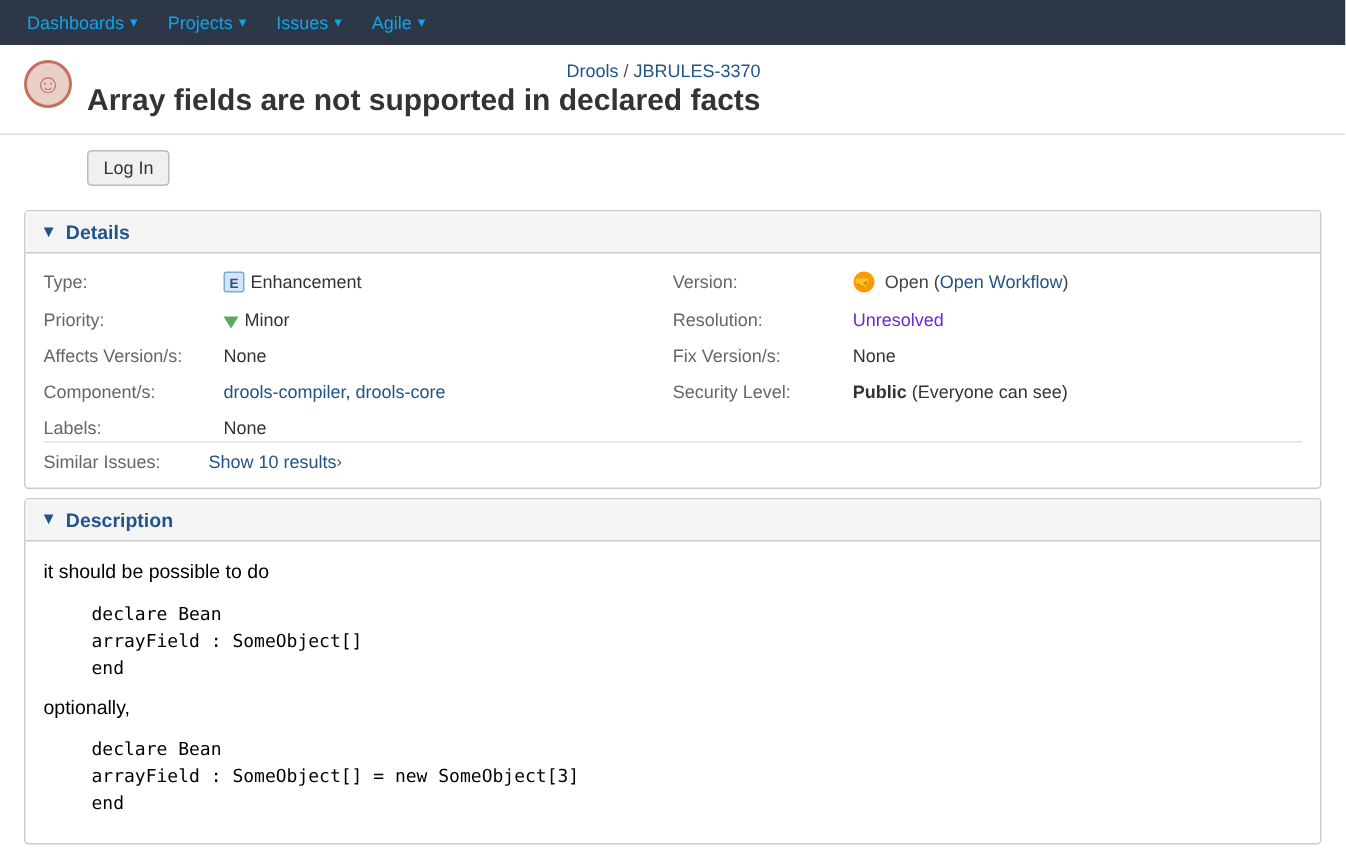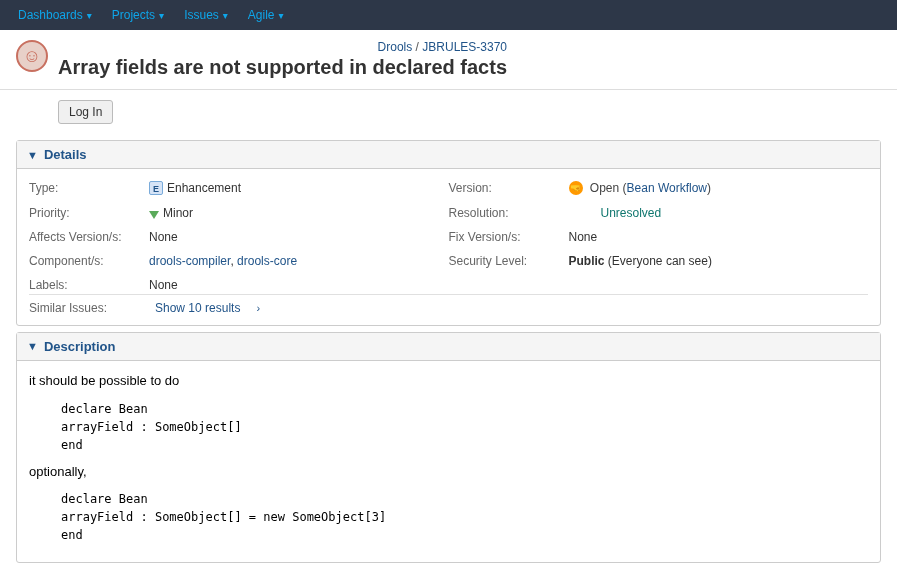--- a/index.html
+++ b/index.html
@@ -108,27 +108,27 @@
       font-size: 12px;
       padding: 2px 0;
     }
     .field-value {
       font-size: 12px;
       padding: 2px 0;
       color: #333;
     }
     .field-value a { color: #215489; text-decoration: none; }
     .field-value.status-open { color: #444; }
-    .field-value.unresolved { color: #0f766e; margin-left: 32px; }
+    .field-value.unresolved { color: #6d28d9; }
 
     
     .similar-issues-row {
       display: flex;
       align-items: center;
-      gap: 16px;
+      gap: 0;
       padding-top: 6px;
       border-top: 1px solid #e0e0e0;
     }
     .similar-label {
       color: #666;
       font-size: 12px;
       min-width: 110px;
     }
     .similar-link {
       color: #215489;
@@ -280,21 +280,21 @@
 
         <span class="field-label">Labels:</span>
         <span class="field-value">None</span>
       </div>
 
       <div class="details-right">
         <span class="field-label">Version:</span>
         <span class="field-value status-open">
           <span class="status-icon">🤜</span>
           <span>Open</span>
-          (<a>Bean Workflow</a>)
+          (<a>Open Workflow</a>)
         </span>
 
         <span class="field-label">Resolution:</span>
         <span class="field-value unresolved">Unresolved</span>
 
         <span class="field-label">Fix Version/s:</span>
         <span class="field-value">None</span>
 
         <span class="field-label">Security Level:</span>
         <span class="field-value">

